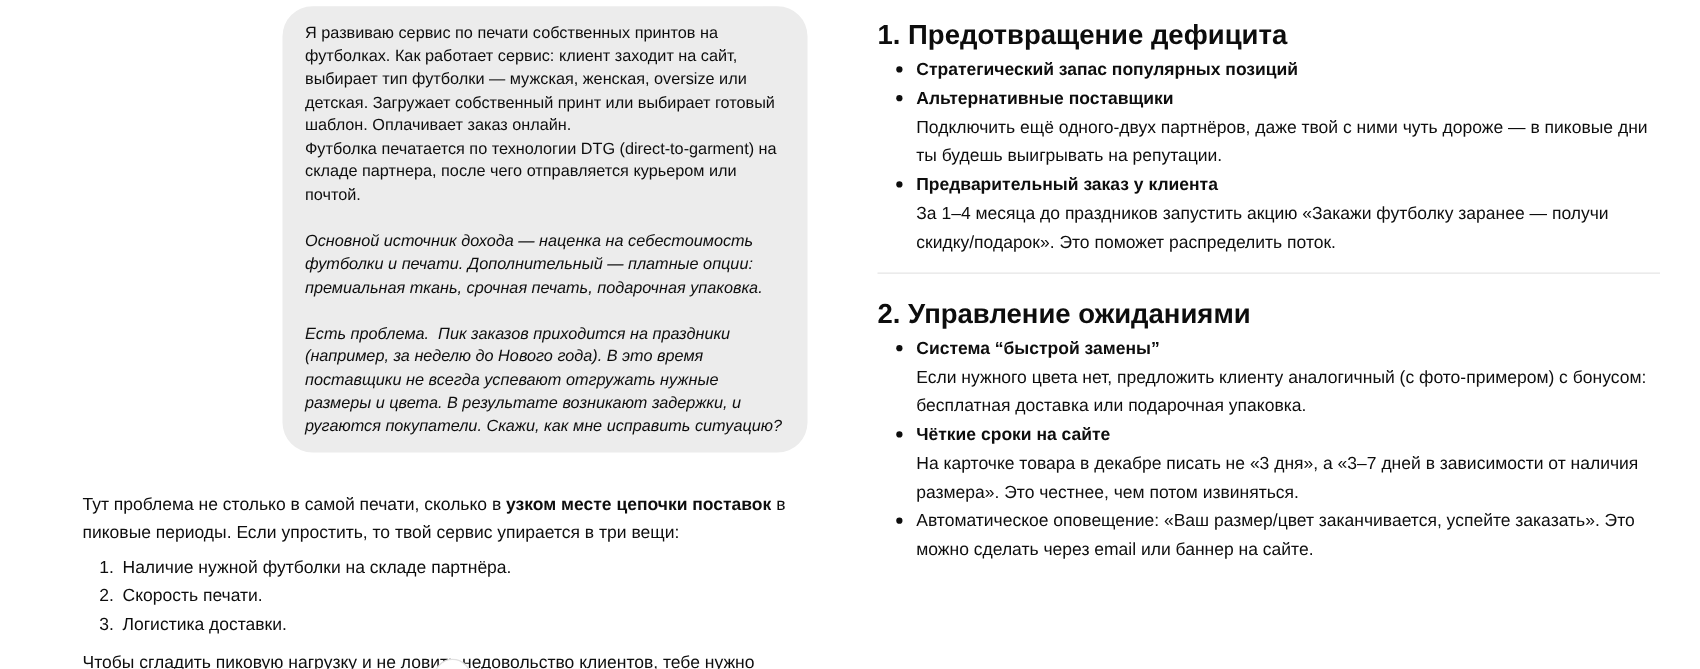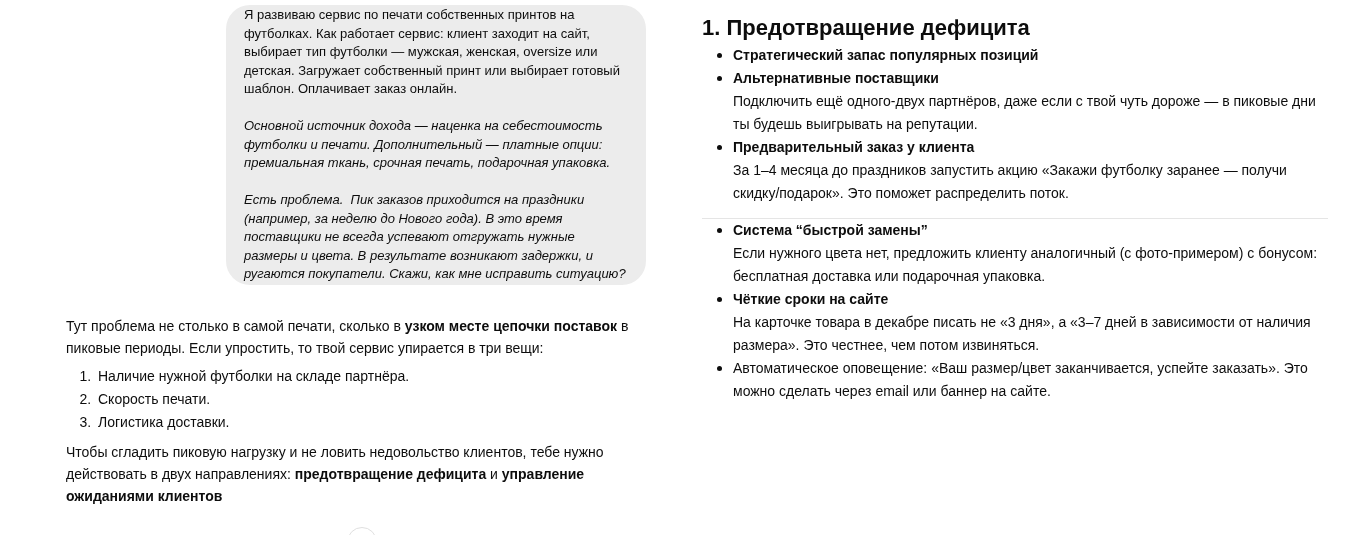--- a/index.html
+++ b/index.html
@@ -20,21 +20,21 @@
     width: 586px;
   }
   .bubble-row {
     display: flex;
     justify-content: flex-end;
     padding-top: 5px;
   }
   .bubble {
     background: #ececec;
     border-radius: 24px;
-    padding: 1px 18px;
+    padding: 12px 18px;
     max-width: 420px;
     font-size: 13px;
     line-height: 18.5px;
     color: #0d0d0d;
   }
   .bubble p { margin: 0; }
   .bubble p.gap { margin-top: 18.5px; font-style: italic; }
 
   .assistant {
     margin-top: 30px;
@@ -105,20 +105,21 @@
   }
 </style>
 </head>
 <body>
 
 <div class="left-col">
 
   <div class="bubble-row">
     <div class="bubble">
       <p>Я развиваю сервис по печати собственных принтов на футболках. Как работает сервис: клиент заходит на сайт, выбирает тип футболки — мужская, женская, oversize или детская. Загружает собственный принт или выбирает готовый шаблон. Оплачивает заказ онлайн.</p>
+      <p>Футболка печатается по технологии DTG (direct-to-garment) на складе партнера, после чего отправляется курьером или почтой.</p>
       <p class="gap">Основной источник дохода — наценка на себестоимость футболки и печати. Дополнительный — платные опции: премиальная ткань, срочная печать, подарочная упаковка.</p>
       <p class="gap">Есть проблема.&nbsp; Пик заказов приходится на праздники (например, за неделю до Нового года). В это время поставщики не всегда успевают отгружать нужные размеры и цвета. В результате возникают задержки, и ругаются покупатели. Скажи, как мне исправить ситуацию?</p>
     </div>
   </div>
 
   <div class="assistant">
     <p><span>Тут проблема не столько в самой печати, сколько в </span><b>узком месте цепочки поставок</b><span> в пиковые периоды. Если упростить, то твой сервис упирается в три вещи:</span></p>
     <ol>
       <li>Наличие нужной футболки на складе партнёра.</li>
       <li>Скорость печати.</li>
@@ -134,33 +135,34 @@
   <div>
     <h2 class="section-heading">1. Предотвращение дефицита</h2>
     <ul class="bullets">
       <li class="bullet">
         <span class="bullet-dot"></span>
         <span class="bullet-title">Стратегический запас популярных позиций</span>
       </li>
       <li class="bullet">
         <span class="bullet-dot"></span>
         <span class="bullet-title">Альтернативные поставщики</span>
-        <span class="bullet-desc">Подключить ещё одного-двух партнёров, даже если с твой чуть дороже — в пиковые дни ты будешь выигрывать на репутации.</span>
+        <span class="bullet-desc">Подключить ещё одного-двух партнёров, даже твой с ними чуть дороже — в пиковые дни ты будешь выигрывать на репутации.</span>
       </li>
       <li class="bullet">
         <span class="bullet-dot"></span>
         <span class="bullet-title">Предварительный заказ у клиента</span>
         <span class="bullet-desc">За 1–4 месяца до праздников запустить акцию «Закажи футболку заранее — получи скидку/подарок». Это поможет распределить поток.</span>
       </li>
     </ul>
   </div>
 
   <hr class="section-divider">
 
   <div>
+    <h2 class="section-heading second">2. Управление ожиданиями</h2>
     <ul class="bullets">
       <li class="bullet">
         <span class="bullet-dot"></span>
         <span class="bullet-title">Система “быстрой замены”</span>
         <span class="bullet-desc">Если нужного цвета нет, предложить клиенту аналогичный (с фото-примером) с бонусом: бесплатная доставка или подарочная упаковка.</span>
       </li>
       <li class="bullet">
         <span class="bullet-dot"></span>
         <span class="bullet-title">Чёткие сроки на сайте</span>
         <span class="bullet-desc">На карточке товара в декабре писать не «3 дня», а «3–7 дней в зависимости от наличия размера». Это честнее, чем потом извиняться.</span>

